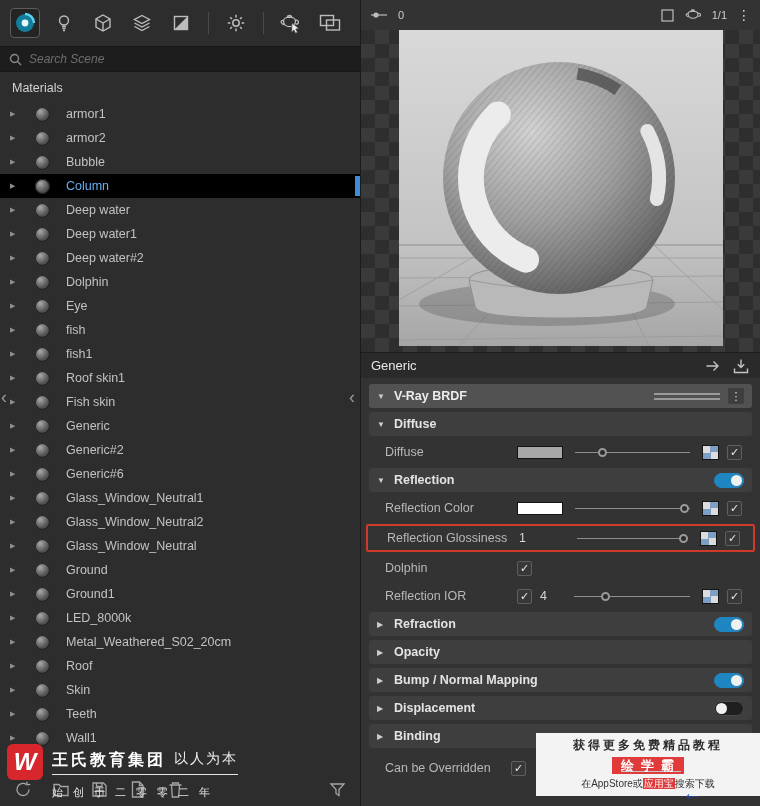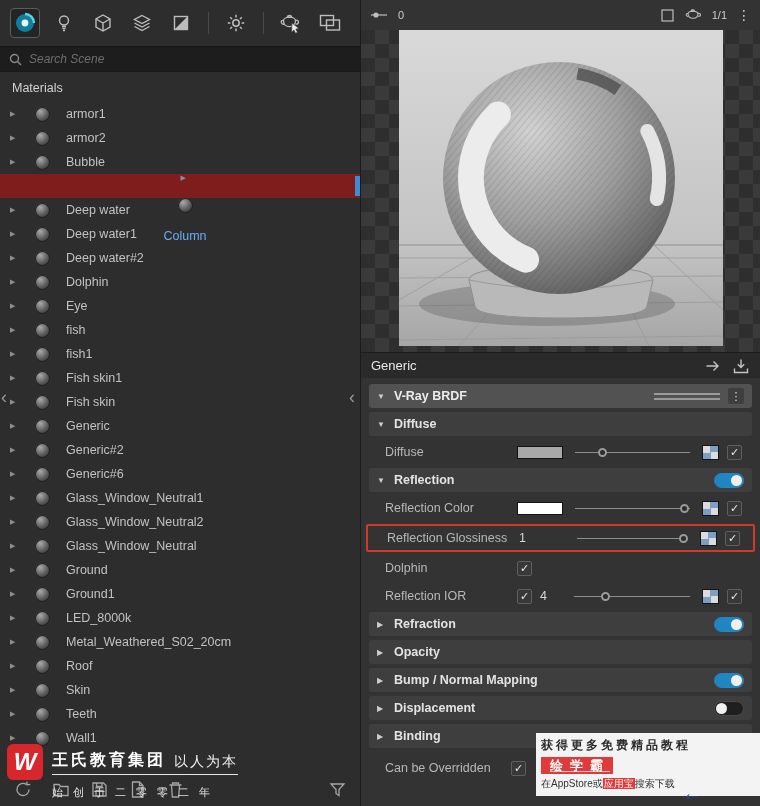--- a/index.html
+++ b/index.html
@@ -20,31 +20,31 @@
 
   .section-title { padding:9px 12px 7px; font-size:12.5px; color:#d2d2d2; }
 
   .materials-list { flex:1; overflow:hidden; position:relative; }
   .mat-row { height:24px; display:flex; align-items:center; gap:16px; padding-left:10px; position:relative; }
   .mat-row .caret { color:#8d8d8d; font-size:7px; width:9px; flex-shrink:0; }
   .mat-sphere { width:15px; height:15px; border-radius:50%; flex-shrink:0;
                 background:radial-gradient(circle at 35% 30%, #a9a9a9, #565656 55%, #262626 95%);
                 box-shadow:inset 0 0 0 1px #1e1e1e; }
   .mat-name { font-size:12.5px; color:#c2c2c2; white-space:nowrap; }
-  .mat-row.selected { background:#7f1d1d;flex-direction:column; }
+  .mat-row.selected { background:#000000; }
   .mat-row.selected .mat-name { color:#67aef2; }
   .mat-row.selected::after { content:""; position:absolute; right:0; top:2px; width:5px; height:20px; background:#3f8cd6; }
 
   .list-toolbar { height:30px; display:flex; align-items:center; gap:20px; padding:0 14px; position:relative; }
   .list-toolbar .spacer { flex:1; }
 
   .brand-watermark { position:absolute; left:7px; bottom:26px; display:flex; align-items:center; gap:9px; z-index:6; }
   .brand-logo { width:36px; height:36px; border-radius:6px; background:#d7262c; color:#fff; display:flex;
                 align-items:center; justify-content:center; font-size:24px; font-weight:bold; font-style:italic; }
-  .brand-right { border-bottom:1px solid #e6e6e6; padding-bottom:3px; display:flex; align-items:flex-end; gap:8px; }
+  .brand-right { border-bottom:1px solid #e6e6e6; padding-bottom:3px; display:flex; align-items:flex-start; gap:8px; }
   .brand-title { color:#fff; font-size:16px; font-weight:bold; letter-spacing:3px; }
   .brand-slogan { color:#ededed; font-size:14px; letter-spacing:2px; }
   .brand-footnote { position:absolute; left:52px; bottom:6px; z-index:7; color:#e2e2e2; font-size:11px; letter-spacing:10px; white-space:nowrap;text-align:center; }
 
   .collapse-handle { position:absolute; top:388px; color:#9a9a9a; font-size:18px; z-index:9; line-height:1; }
   .collapse-left { left:1px; }
   .collapse-mid { left:349px; }
 
   
   .right-panel { flex:1; background:#333333; border-left:1px solid #1b1b1b; display:flex; flex-direction:column; position:relative; }
@@ -100,21 +100,21 @@
   .toggle.on { background:#1f86c2; border-color:#1f86c2; }
   .toggle.on::after { left:auto; right:1px; }
 
   .annotated { border:2px solid #cf3a2b; border-radius:2px; margin:0 -3px; padding:0 13px 0 19px; height:28px; }
 
   .override-row { margin-top:4px; }
   .override-row .prop-label { width:118px; }
 
   
   .promo { position:absolute; right:0; bottom:10px; width:224px; background:rgba(255,255,255,0.94);
-           padding:4px 5px 5px; z-index:8; text-align:left; }
+           padding:4px 5px 5px; z-index:8; text-align:center; }
   .promo-l1 { font-size:12px; font-weight:bold; color:#2b2b2b; letter-spacing:3px; white-space:nowrap; }
   .promo-l2 { margin:2px 0;text-decoration:underline; }
   .promo-l2 span { background:#e03a3a; color:#fff; font-size:13px; font-weight:bold; letter-spacing:7px; padding:1px 3px 1px 9px; }
   .promo-l3 { font-size:10px; color:#333; white-space:nowrap; }
   .promo-l3 .hl { background:#e03a3a; color:#fff; padding:0 1px; }
   .promo-arrow { position:absolute; left:146px; bottom:-9px; color:#2743a6; font-size:20px; font-weight:bold; }
 </style>
 </head>
 <body>
 
@@ -242,21 +242,21 @@
     <span class="mat-name">fish</span>
   </div>
         <div class="mat-row">
     <span class="caret">▶</span>
     <span class="mat-sphere"></span>
     <span class="mat-name">fish1</span>
   </div>
         <div class="mat-row">
     <span class="caret">▶</span>
     <span class="mat-sphere"></span>
-    <span class="mat-name">Fish skin1</span>
+    <span class="mat-name">Roof skin1</span>
   </div>
         <div class="mat-row">
     <span class="caret">▶</span>
     <span class="mat-sphere"></span>
     <span class="mat-name">Fish skin</span>
   </div>
         <div class="mat-row">
     <span class="caret">▶</span>
     <span class="mat-sphere"></span>
     <span class="mat-name">Generic</span>

